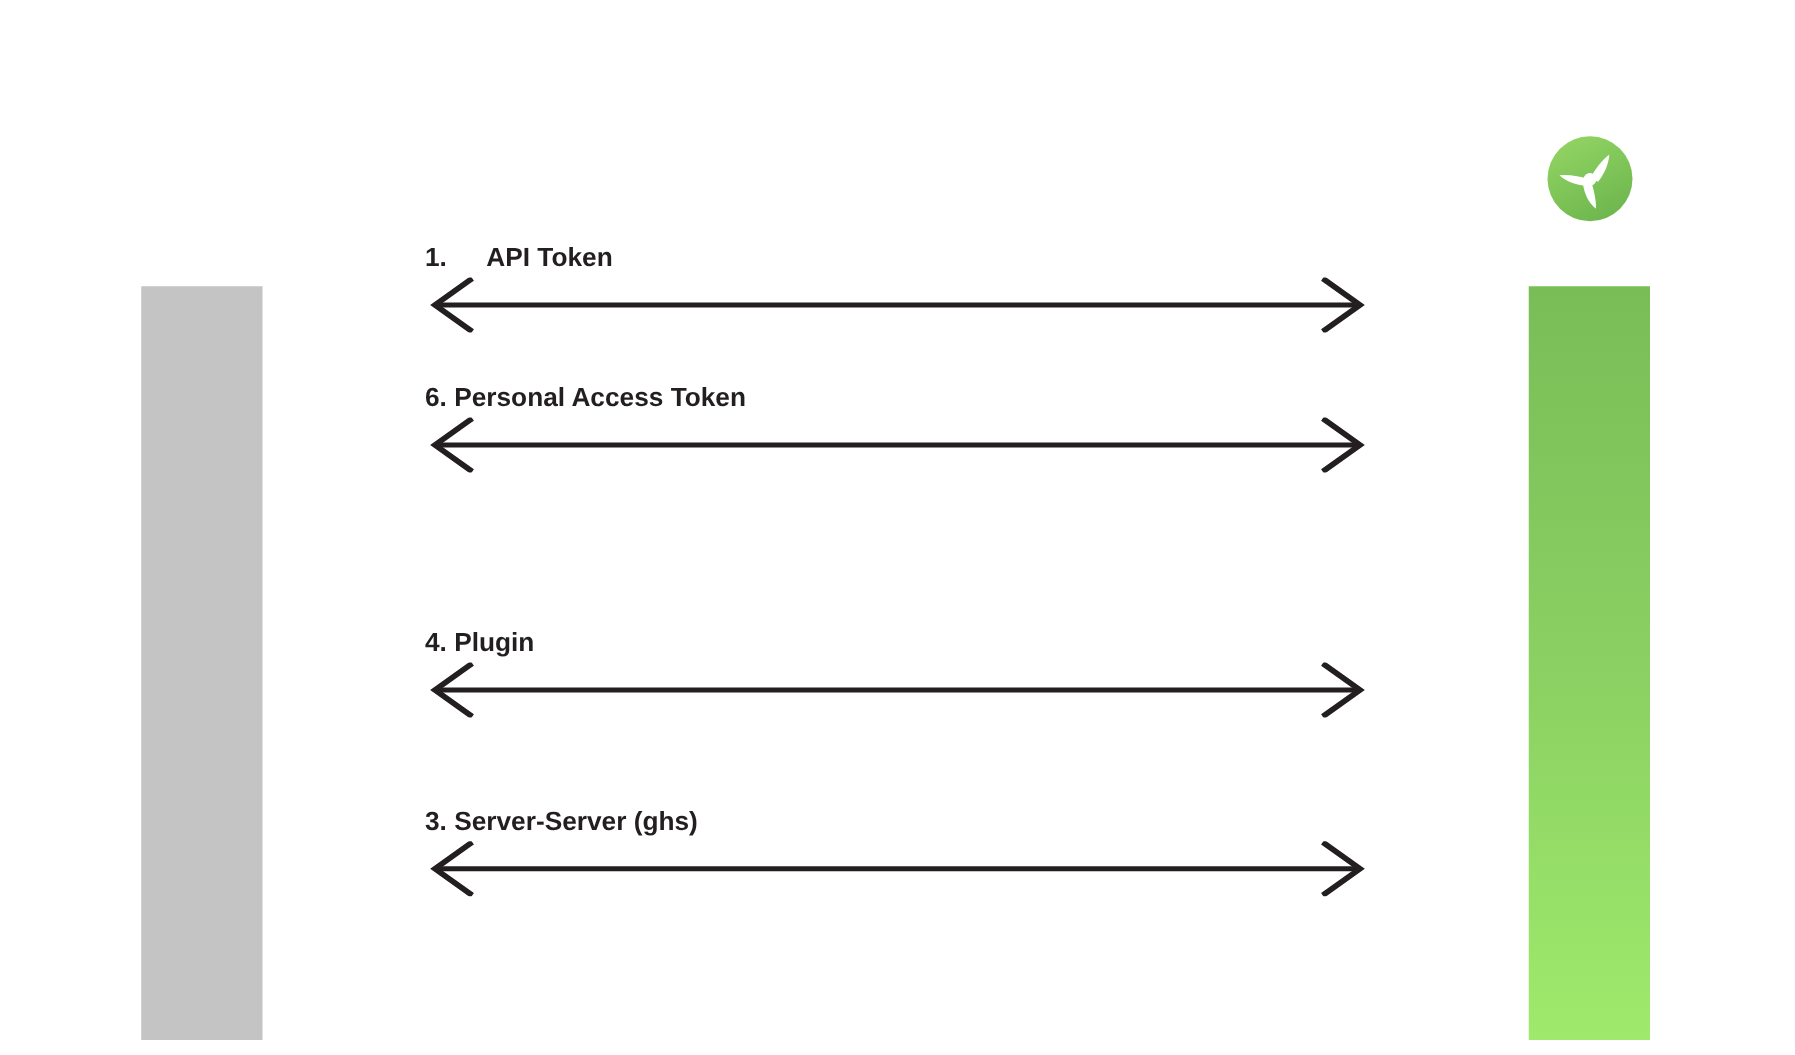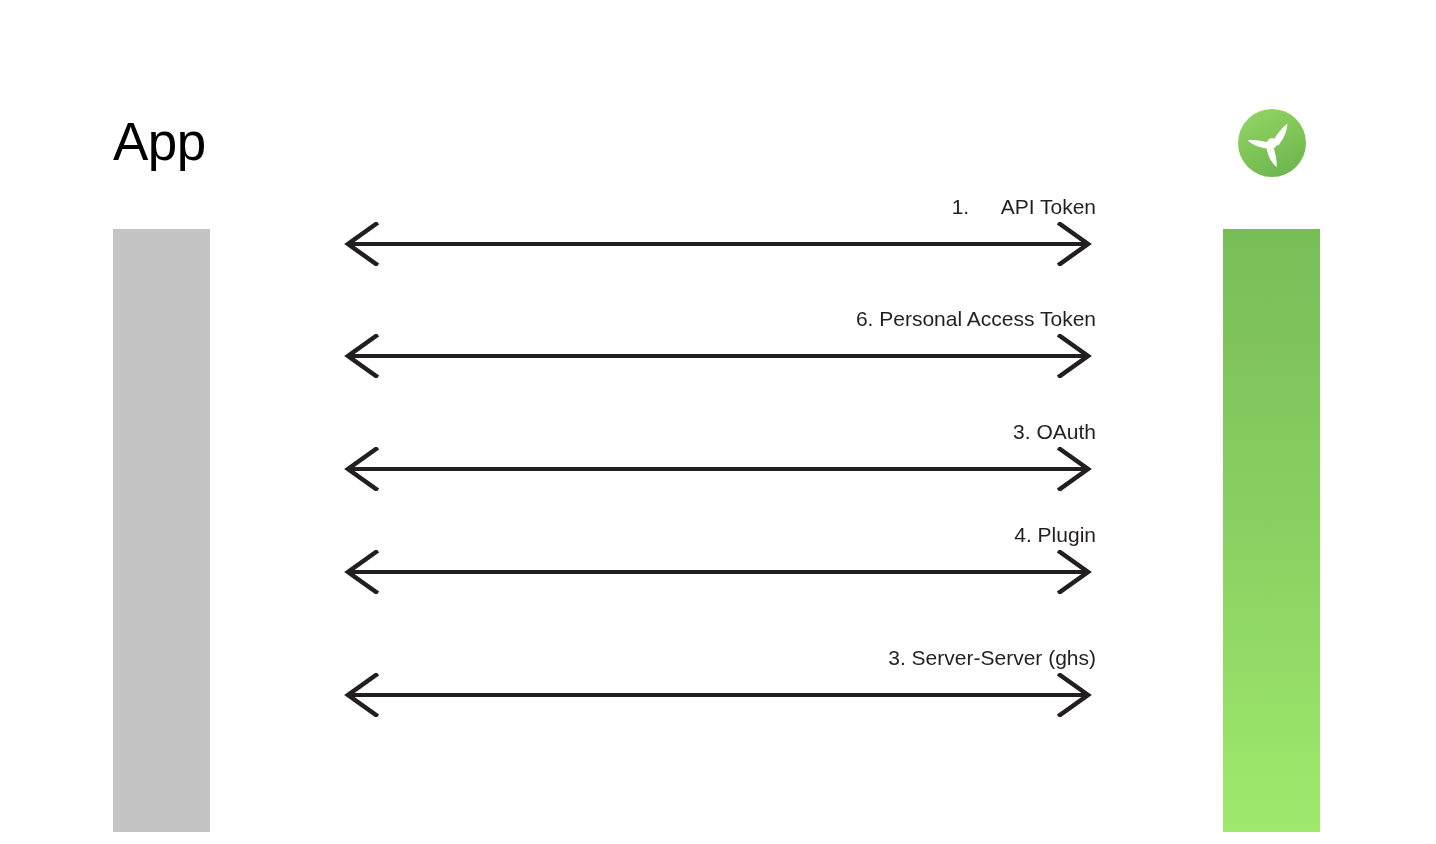--- a/index.html
+++ b/index.html
@@ -62,43 +62,42 @@
     position: absolute;
     left: 340px;
     width: 756px;
     height: 70px;
   }
   .message-label {
     position: absolute;
     left: 0;
     top: 0;
     width: 756px;
-    text-align: right;
+    text-align: left;
     font-family: "Liberation Sans", sans-serif;
     font-size: 21px;
-    font-weight: normal;
+    font-weight: bold;
     color: #231f20;
     white-space: pre;
     line-height: 1;
   }
   .message-arrow {
     position: absolute;
     left: 0;
     top: 26px;
     width: 756px;
     height: 44px;
   }
   .message-arrow svg { display: block; width: 756px; height: 44px; }
 </style>
 </head>
 <body>
 
 <div id="canvas">
 
-  <div id="left-actor-title">App</div>
   <div id="left-lifeline"></div>
 
   <div id="right-actor-logo">
     <svg viewBox="0 0 70 70" xmlns="http://www.w3.org/2000/svg">
       <defs>
         <linearGradient id="logoGrad" x1="0.25" y1="0" x2="0.75" y2="1">
           <stop offset="0%" stop-color="#92d463"></stop>
           <stop offset="100%" stop-color="#6cb54d"></stop>
         </linearGradient>
       </defs>
@@ -131,32 +130,22 @@
     <div class="message-label">6. Personal Access Token</div>
     <div class="message-arrow">
       <svg viewBox="0 0 756 44" xmlns="http://www.w3.org/2000/svg">
         <line x1="8" y1="22" x2="748" y2="22" stroke="#231f20" stroke-width="4"></line>
         <polyline points="36,2 8,22 36,42" fill="none" stroke="#231f20" stroke-width="4.5" stroke-linecap="square" stroke-linejoin="miter"></polyline>
         <polyline points="720,2 748,22 720,42" fill="none" stroke="#231f20" stroke-width="4.5" stroke-linecap="square" stroke-linejoin="miter"></polyline>
       </svg>
     </div>
   </div>
 
-  <div class="message" style="top:421px;">
-    <div class="message-label">3. OAuth</div>
-    <div class="message-arrow">
-      <svg viewBox="0 0 756 44" xmlns="http://www.w3.org/2000/svg">
-        <line x1="8" y1="22" x2="748" y2="22" stroke="#231f20" stroke-width="4"></line>
-        <polyline points="36,2 8,22 36,42" fill="none" stroke="#231f20" stroke-width="4.5" stroke-linecap="square" stroke-linejoin="miter"></polyline>
-        <polyline points="720,2 748,22 720,42" fill="none" stroke="#231f20" stroke-width="4.5" stroke-linecap="square" stroke-linejoin="miter"></polyline>
-      </svg>
-    </div>
-  </div>
 
-  <div class="message" style="top:524px;">
+  <div class="message" style="top:504px;">
     <div class="message-label">4. Plugin</div>
     <div class="message-arrow">
       <svg viewBox="0 0 756 44" xmlns="http://www.w3.org/2000/svg">
         <line x1="8" y1="22" x2="748" y2="22" stroke="#231f20" stroke-width="4"></line>
         <polyline points="36,2 8,22 36,42" fill="none" stroke="#231f20" stroke-width="4.5" stroke-linecap="square" stroke-linejoin="miter"></polyline>
         <polyline points="720,2 748,22 720,42" fill="none" stroke="#231f20" stroke-width="4.5" stroke-linecap="square" stroke-linejoin="miter"></polyline>
       </svg>
     </div>
   </div>
 

